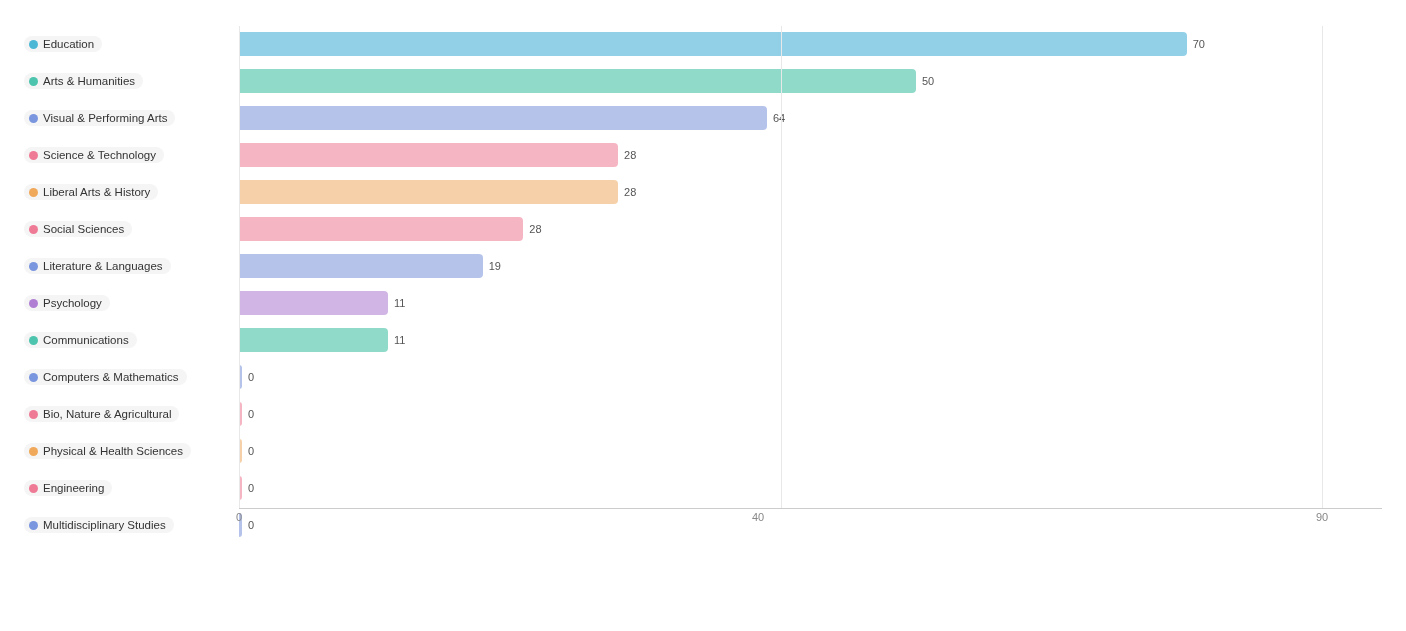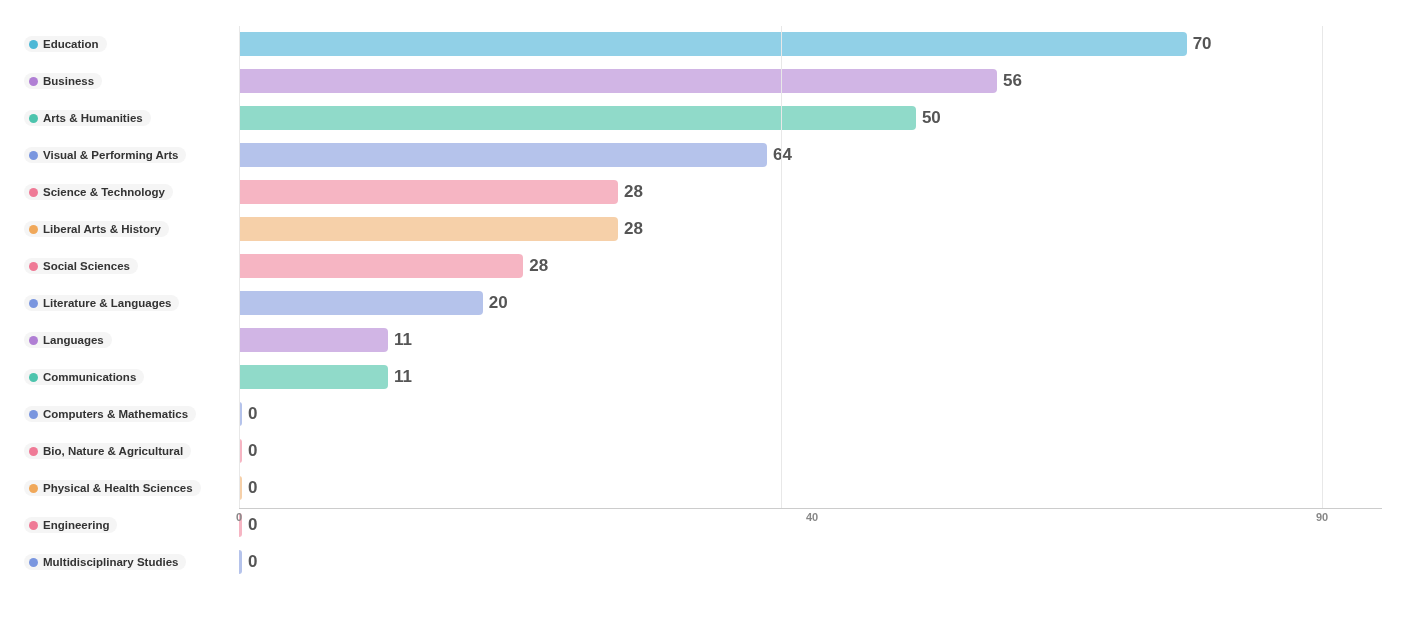--- a/index.html
+++ b/index.html
@@ -29,21 +29,20 @@
       top: 18px;
       right: 24px;
       font-size: 11px;
       color: #888;
     }
     .chart-area {
       margin-top: 8px;
       position: relative;
       width: 100%;
       height: calc(100% - 60px);
-      font-weight: bold;
     }
     .bars-section {
       position: relative;
       width: 100%;
       height: calc(100% - 30px);
     }
     .bar-row {
       display: flex;
       align-items: center;
       height: 36px;
@@ -82,21 +81,21 @@
       display: flex;
       align-items: center;
     }
     .bar-fill {
       height: 24px;
       border-radius: 0 4px 4px 0;
       position: relative;
     }
     .bar-value {
       margin-left: 6px;
-      font-size: 17px;
+      font-size: 11px;
       color: #555;
       white-space: nowrap;
     }
     
     .grid-lines {
       position: absolute;
       top: 0;
       left: 215px;
       right: 0;
       height: 100%;
@@ -149,32 +148,20 @@
       </span>
     </div>
     <div class="bar-track">
       <div class="bar-fill" style="width:947.625px; background:#7ec8e3; opacity:0.85;"></div>
       <span class="bar-value">70</span>
     </div>
   </div>
         <div class="bar-row">
     <div class="bar-label">
       <span class="label-pill">
-        <span class="dot" style="background:#b07fd4"></span>
-        <span>Business</span>
-      </span>
-    </div>
-    <div class="bar-track">
-      <div class="bar-fill" style="width:758.0999999999999px; background:#c9a8e0; opacity:0.85;"></div>
-      <span class="bar-value">56</span>
-    </div>
-  </div>
-        <div class="bar-row">
-    <div class="bar-label">
-      <span class="label-pill">
         <span class="dot" style="background:#4dc4ad"></span>
         <span>Arts &amp; Humanities</span>
       </span>
     </div>
     <div class="bar-track">
       <div class="bar-fill" style="width:676.875px; background:#7dd4c0; opacity:0.85;"></div>
       <span class="bar-value">50</span>
     </div>
   </div>
         <div class="bar-row">
@@ -227,28 +214,28 @@
   </div>
         <div class="bar-row">
     <div class="bar-label">
       <span class="label-pill">
         <span class="dot" style="background:#7a96df"></span>
         <span>Literature &amp; Languages</span>
       </span>
     </div>
     <div class="bar-track">
       <div class="bar-fill" style="width:243.675px; background:#a8b8e8; opacity:0.85;"></div>
-      <span class="bar-value">20</span>
+      <span class="bar-value">19</span>
     </div>
   </div>
         <div class="bar-row">
     <div class="bar-label">
       <span class="label-pill">
         <span class="dot" style="background:#b07fd4"></span>
-        <span>Languages</span>
+        <span>Psychology</span>
       </span>
     </div>
     <div class="bar-track">
       <div class="bar-fill" style="width:148.91250000000002px; background:#c9a8e0; opacity:0.85;"></div>
       <span class="bar-value">11</span>
     </div>
   </div>
         <div class="bar-row">
     <div class="bar-label">
       <span class="label-pill">
@@ -324,17 +311,17 @@
         <div class="grid-lines">
           <div class="grid-line" style="left: 0px;"></div>
           <div class="grid-line" style="left: 541.5px;"></div>
           <div class="grid-line" style="left: 1083px;"></div>
         </div>
       </div>
     <div class="x-axis-line"></div>
     <div class="x-axis" id="x-axis" style="position:relative; height:20px; margin-left:215px; margin-top:2px;">
 
     <span class="x-tick" style="left: 0px;">0</span>
-        <span class="x-tick" style="left: 573px;">40</span>
+        <span class="x-tick" style="left: 519px;">40</span>
         <span class="x-tick" style="left: 1083px;">90</span>
       </div>
   </div>
 </div>
 
 </body></html>

